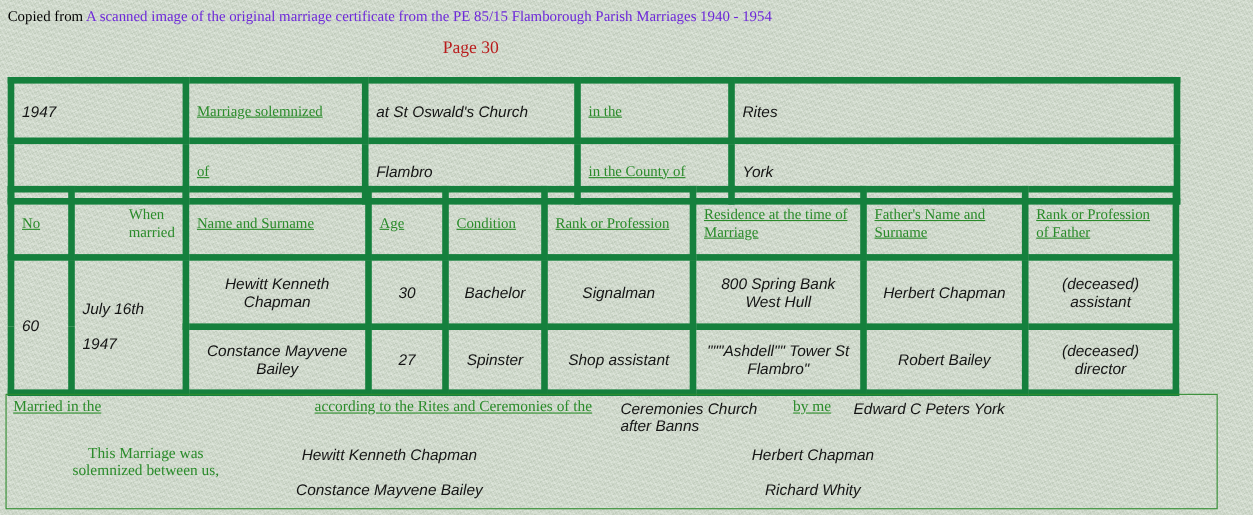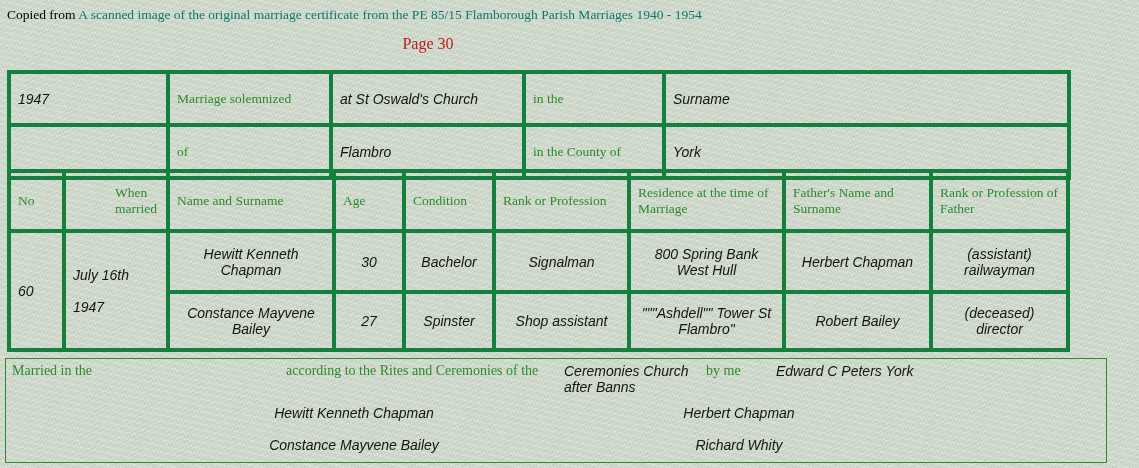--- a/index.html
+++ b/index.html
@@ -6,49 +6,49 @@
   body{
     width:1139px;height:468px;overflow:hidden;
     background-color:#ccd6c8;
     background-image:
       repeating-linear-gradient(63deg, rgba(255,255,255,0.20) 0 1px, rgba(255,255,255,0) 1px 3px),
       repeating-linear-gradient(-27deg, rgba(108,130,104,0.10) 0 1px, rgba(0,0,0,0) 1px 4px),
       repeating-linear-gradient(12deg, rgba(232,240,230,0.28) 0 2px, rgba(0,0,0,0) 2px 6px);
     font-family:"Liberation Serif", serif;
     position:relative;
   }
-  .lbl{font:13.5px/16px "Liberation Serif", serif;color:#2a8b2a;}
+  .lbl{font:13.5px/16px "Liberation Serif", serif;color:#2a8b2a;text-decoration:underline;}
   .val{font:italic 14px/16px "Liberation Sans", sans-serif;color:#141414;}
   .blk{color:#000;}
 
   #copied-line{position:absolute;left:7px;top:7px;font-size:13.5px;line-height:16px;}
-  #copied-line a{color:#0f766e;text-decoration:none;cursor:pointer;}
+  #copied-line a{color:#6d28d9;text-decoration:none;cursor:pointer;}
   #page-title{position:absolute;left:0;top:35px;width:856px;text-align:center;
               font-size:16px;color:#b91c1c;}
 
   table{border-collapse:collapse;table-layout:fixed;background:transparent;}
-  td,th{border:4px solid #15803d;vertical-align:middle;padding:3px 7px;
+  td,th{border:6px solid #15803d;vertical-align:middle;padding:3px 7px;
         overflow:hidden;font-weight:normal;text-align:left;}
   #top-table{position:absolute;left:7px;top:70px;}
   #top-table td{height:43px;}
   #record-table{position:absolute;left:7px;top:169px;}
   #record-table th{height:50px;}
   #record-table td.ctr{text-align:center;}
   #record-table tr.r1 td{height:51px;}
   #record-table tr.r2 td{height:48px;}
   .narrow{display:inline-block;max-width:58px;margin-left:42px;}
   .gap-top{margin-top:16px;}
 
   #cert-box{position:absolute;left:5px;top:358px;width:1100px;height:103px;
             border:1px solid #2f8b2f;}
   #cert-box .abs{position:absolute;}
   .pos-married{left:6px;top:4px;}
   .pos-according{left:280px;top:4px;}
   .pos-church{left:558px;top:4px;}
-  .pos-byme{left:700px;top:4px;}
+  .pos-byme{left:715px;top:4px;}
   .pos-officiant{left:770px;top:4px;}
   .pos-thismarriage{left:0;top:46px;width:253px;text-align:center;}
   .pos-thismarriage .narrow2{display:inline-block;max-width:150px;}
   .pos-signatures{left:253px;top:46px;width:190px;text-align:center;}
   .pos-presence{left:462px;top:46px;width:112px;text-align:center;}
   .pos-presence .narrow3{display:inline-block;max-width:62px;}
   .pos-witnesses{left:583px;top:46px;width:300px;text-align:center;}
 </style>
 </head>
 <body>
@@ -67,21 +67,21 @@
       <col style="width:193px">
     <col style="width:140px">
       <col style="width:405px">
   </colgroup>
   <tbody>
       <tr>
     <td class="val">1947</td>
     <td class="lbl">Marriage solemnized</td>
     <td class="val">at St Oswald's Church</td>
     <td class="lbl">in the</td>
-    <td class="val">Surname</td>
+    <td class="val">Rites</td>
   </tr>
   <tr>
     <td></td>
     <td class="lbl">of</td>
     <td class="val">Flambro</td>
     <td class="lbl">in the County of</td>
     <td class="val">York</td>
   </tr>
 </tbody>
   </table>
@@ -115,41 +115,42 @@
     <td class="val" rowspan="2">
       <div>July 16th</div>
       <div class="gap-top">1947</div>
     </td>
     <td class="val ctr">Hewitt Kenneth Chapman</td>
     <td class="val ctr">30</td>
     <td class="val ctr">Bachelor</td>
     <td class="val ctr">Signalman</td>
     <td class="val ctr">800 Spring Bank West Hull</td>
     <td class="val ctr">Herbert Chapman</td>
-    <td class="val ctr">(assistant) railwayman</td>
+    <td class="val ctr">(deceased) assistant</td>
   </tr>
   <tr class="r2">
     <td class="val ctr">Constance Mayvene Bailey</td>
     <td class="val ctr">27</td>
     <td class="val ctr">Spinster</td>
     <td class="val ctr">Shop assistant</td>
     <td class="val ctr">"""Ashdell"" Tower St Flambro"</td>
     <td class="val ctr">Robert Bailey</td>
     <td class="val ctr">(deceased) director</td>
   </tr>
 </tbody>
   </table>
 
 <div id="cert-box">
   <span class="abs pos-married lbl" style="font-size:14px">Married in the</span>
   <span class="abs pos-according lbl" style="font-size:14px">according to the Rites and Ceremonies of the</span>
   <span class="abs pos-church val"><span>Ceremonies Church</span><br><span>after Banns</span></span>
   <span class="abs pos-byme lbl" style="font-size:14px">by me</span>
   <span class="abs pos-officiant val">Edward C Peters York</span>
 
+  <div class="abs pos-thismarriage lbl" style="font-size:14px"><span class="narrow2">This Marriage was solemnized between us,</span></div>
   <div class="abs pos-signatures val">
     <div>Hewitt Kenneth Chapman</div>
     <div class="gap-top">Constance Mayvene Bailey</div>
   </div>
   <div class="abs pos-witnesses val">
     <div>Herbert Chapman</div>
     <div class="gap-top">Richard Whity</div>
   </div>
 </div>
 

